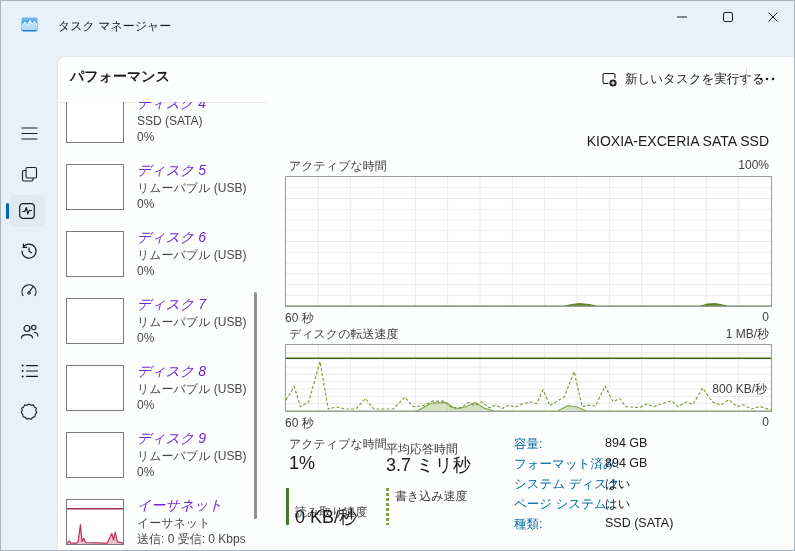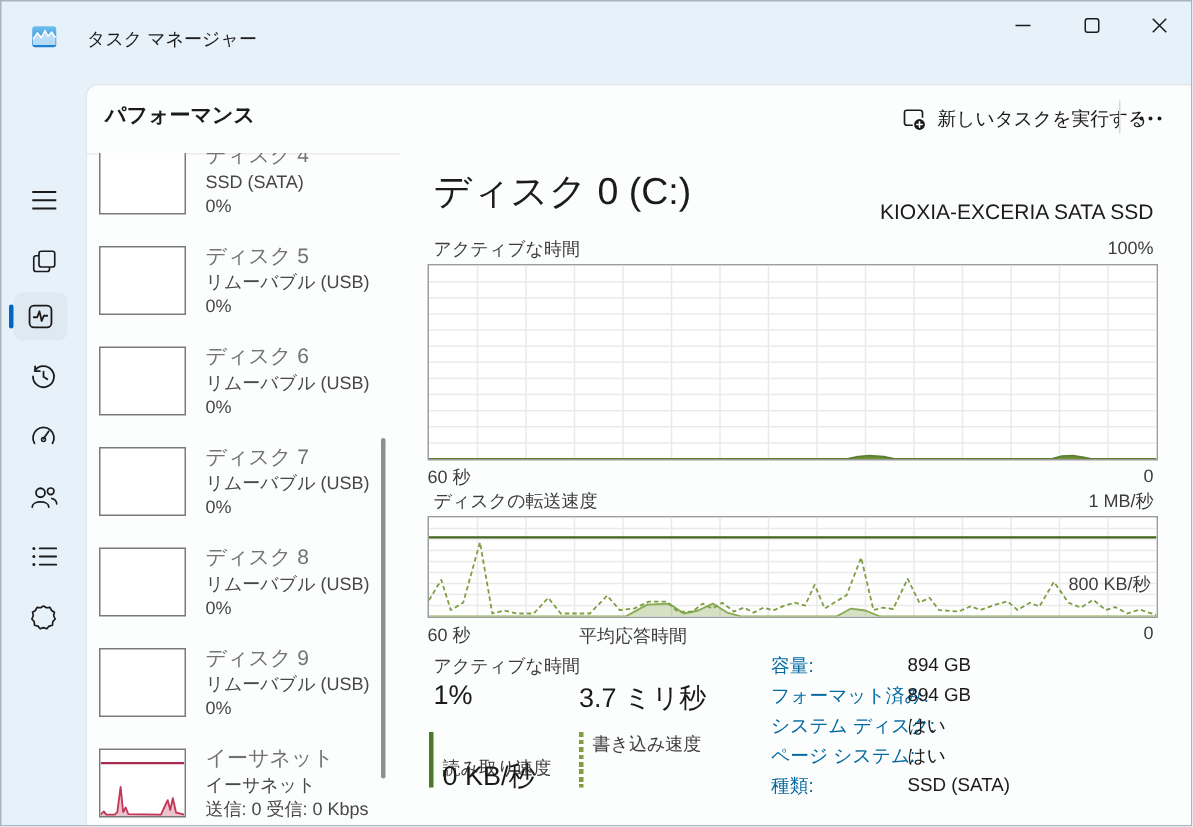--- a/index.html
+++ b/index.html
@@ -26,21 +26,21 @@
   .page-title{position:absolute;left:12px;top:11px;font-size:14px;font-weight:700;}
   .newtask-btn{position:absolute;left:537px;top:8px;height:28px;display:flex;align-items:center;gap:8px;
                padding:0 6px;border-radius:4px;font-size:12.5px;}
   .hdr-divider{position:absolute;left:688px;top:10px;width:1px;height:22px;background:#D9D9D9;}
   .more-btn{position:absolute;left:694px;top:9px;width:30px;height:26px;display:flex;align-items:center;justify-content:center;border-radius:4px;}
   .list-sep{position:absolute;left:0;top:45px;width:209px;height:1px;background:#ECECEC;}
   
   .side-list{position:absolute;left:0;top:45px;width:212px;bottom:0;overflow:hidden;}
   .side-item{position:absolute;left:0;width:210px;height:62px;}
   .mini-box{position:absolute;left:8px;top:2px;width:58px;height:46px;background:#fff;border:1px solid #7A7A7A;box-sizing:border-box;overflow:hidden;}
-  .si-title{position:absolute;left:79px;top:-1px;font-size:14px;line-height:18px;color:#737373;white-space:nowrap;}
+  .si-title{position:absolute;left:79px;top:-1px;font-size:14px;line-height:18px;color:#6d28d9;white-space:nowrap;font-style:italic;}
   .si-sub{position:absolute;left:79px;top:19px;font-size:12px;line-height:15px;color:#474747;white-space:nowrap;}
   .si-status{position:absolute;left:79px;top:35px;font-size:12px;line-height:15px;color:#474747;white-space:nowrap;}
   .scroll-thumb{position:absolute;left:196px;top:235px;width:3px;height:227px;background:#8F8F8F;border-radius:2px;}
   
   .main-title{position:absolute;left:231px;top:54px;font-size:25px;font-weight:400;}
   .device-name{position:absolute;right:25px;top:76px;font-size:14px;text-align:center;}
   .row-label{position:absolute;font-size:12px;color:#3d3d3d;white-space:nowrap;}
   .chart-box{position:absolute;left:227px;width:487px;background:#fff;border:1px solid #9C9C9C;box-sizing:border-box;}
   .chart1{top:119px;height:131px;}
   .chart2{top:287px;height:68px;}
@@ -232,21 +232,20 @@
             </div>
         </div>
         <div class="si-title">イーサネット</div>
         <div class="si-sub">イーサネット</div>
         <div class="si-status">送信: 0 受信: 0 Kbps</div>
       </div>
     </div>
 
     <div class="scroll-thumb"></div>
 
-    <div class="main-title">ディスク 0 (C:)</div>
     <div class="device-name">KIOXIA-EXCERIA SATA SSD</div>
 
     <div class="row-label" style="left:231px;top:101px">アクティブな時間</div>
     <div class="row-label" style="right:25px;top:101px">100%</div>
 
     <div class="chart-box chart1">
       <div style="width:485px;height:129px;">
           <svg width="485" height="129" viewBox="0 0 485 129">
             <rect x="0" y="0" width="485" height="129" fill="#ffffff"></rect>
             <line x1="32.333333333333336" y1="0" x2="32.333333333333336" y2="129" stroke="#EAEAEA" stroke-width="1"></line>
@@ -320,21 +319,21 @@
         </div>
     </div>
     <div class="ref-label">800 KB/秒</div>
 
     <div class="row-label" style="left:227px;top:358px">60 秒</div>
     <div class="row-label" style="right:25px;top:358px">0</div>
 
     <div class="big-stat-label" style="left:231px;top:379px">アクティブな時間</div>
     <div class="big-stat-value" style="left:231px;top:396px">1%</div>
 
-    <div class="big-stat-label" style="left:328px;top:359px">平均応答時間</div>
+    <div class="big-stat-label" style="left:328px;top:384px">平均応答時間</div>
     <div class="big-stat-value" style="left:328px;top:396px">3.7 ミリ秒</div>
 
     <div class="bar-solid" style="left:228px;top:431px"></div>
     <div class="big-stat-label" style="left:237px;top:447px">読み取り速度</div>
     <div class="big-stat-value" style="left:237px;top:448px">0 KB/秒</div>
 
     <div class="bar-dashed" style="left:328px;top:431px"></div>
     <div class="big-stat-label" style="left:337px;top:431px">書き込み速度</div>
 
     <div class="detail-label" style="top:379px">容量:</div>

